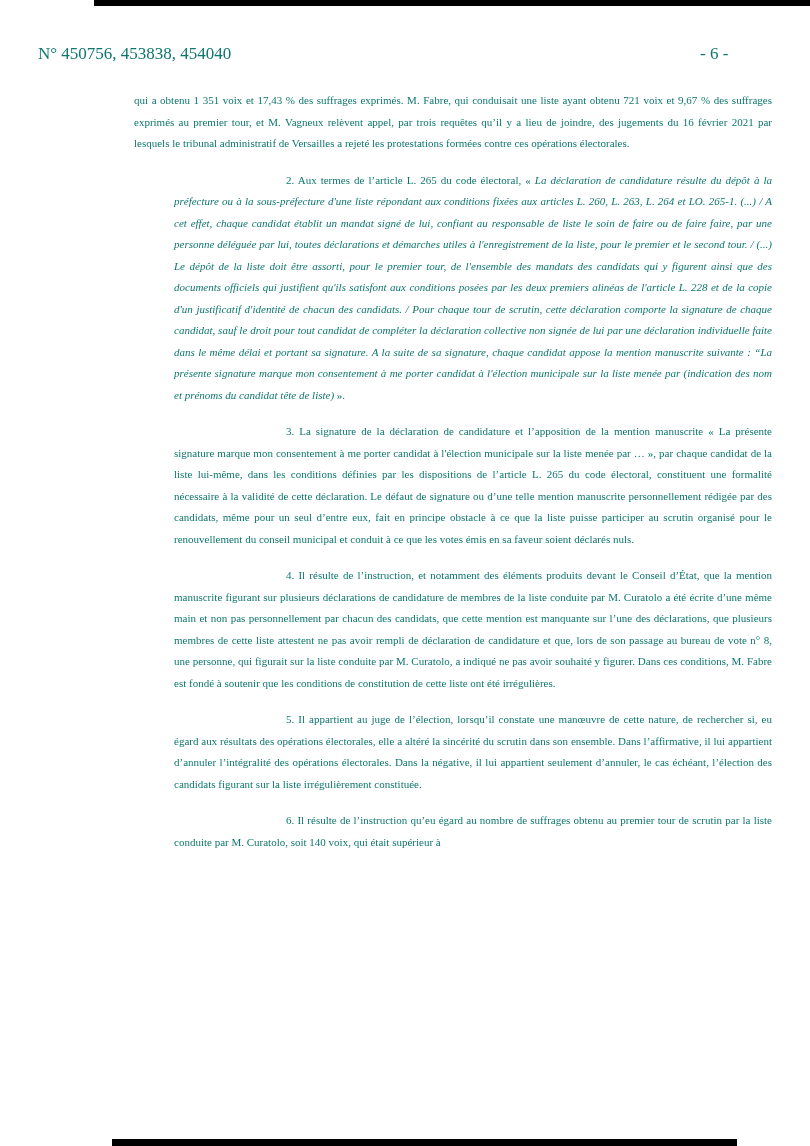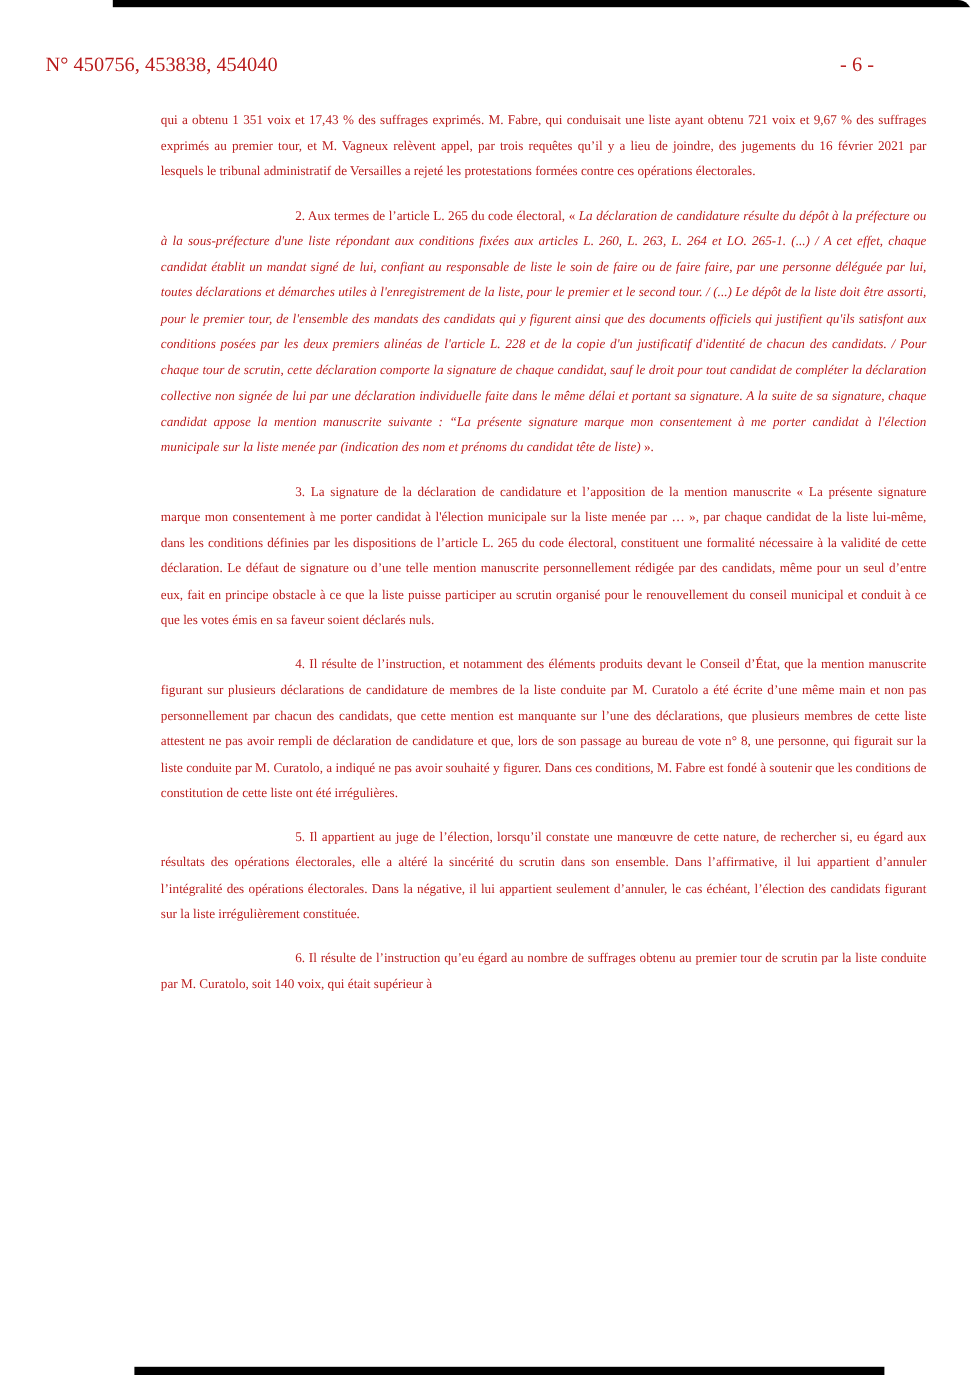--- a/index.html
+++ b/index.html
@@ -6,23 +6,22 @@
     margin: 0;
     padding: 0;
     background: #ffffff;
   }
   .page {
     position: relative;
     width: 810px;
     height: 1146px;
     background: #ffffff;
     font-family: "Liberation Serif", serif;
-    color: #b91c1c;
+    color: #0f766e;
     overflow: hidden;
-    border-radius: 12px;
   }
   .scan-bar {
     position: absolute;
     background: #000000;
   }
   .scan-bar.top {
     left: 94px;
     right: 0;
     top: 0;
     height: 6px;
@@ -54,20 +53,21 @@
     width: 638px;
     font-size: 11px;
     line-height: 21.5px;
     text-align: justify;
   }
   .para {
     margin: 0 0 15px 0;
   }
   .para.indent {
     text-indent: 112px;
+    margin-left: 40px;
   }
   .it {
     font-style: italic;
   }
 </style>
 </head>
 <body>
 
 <div class="page">
   <div class="scan-bar top"></div>

